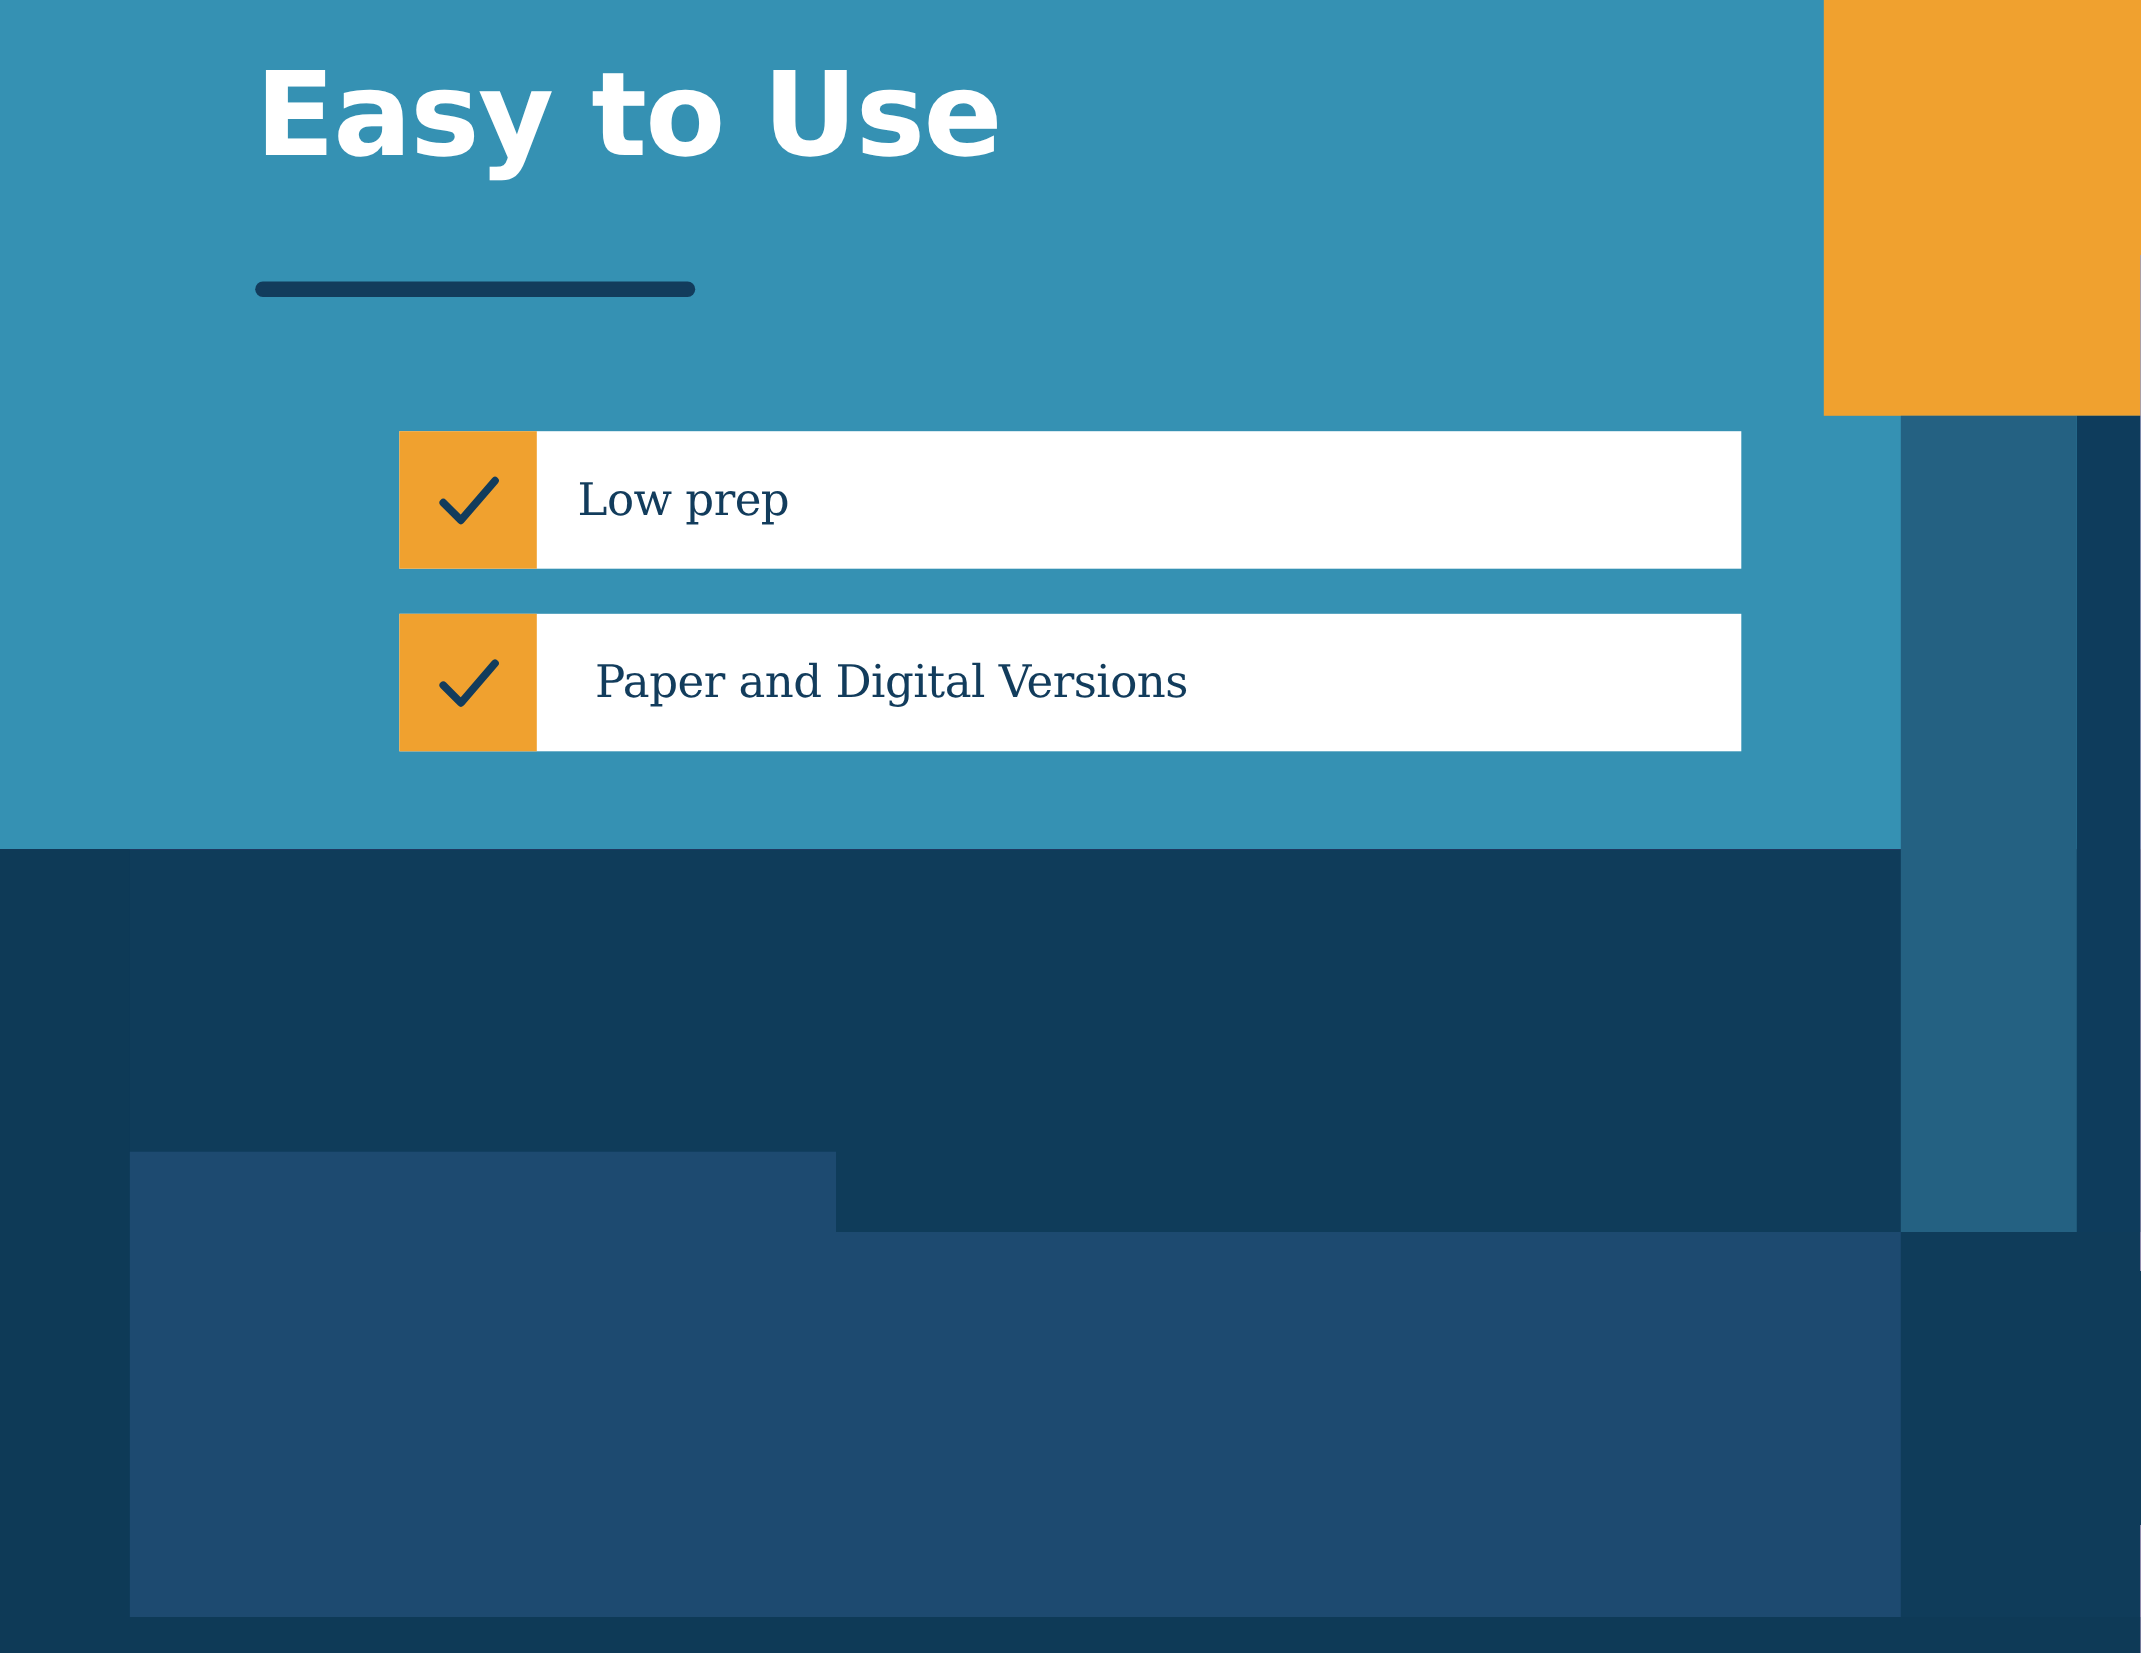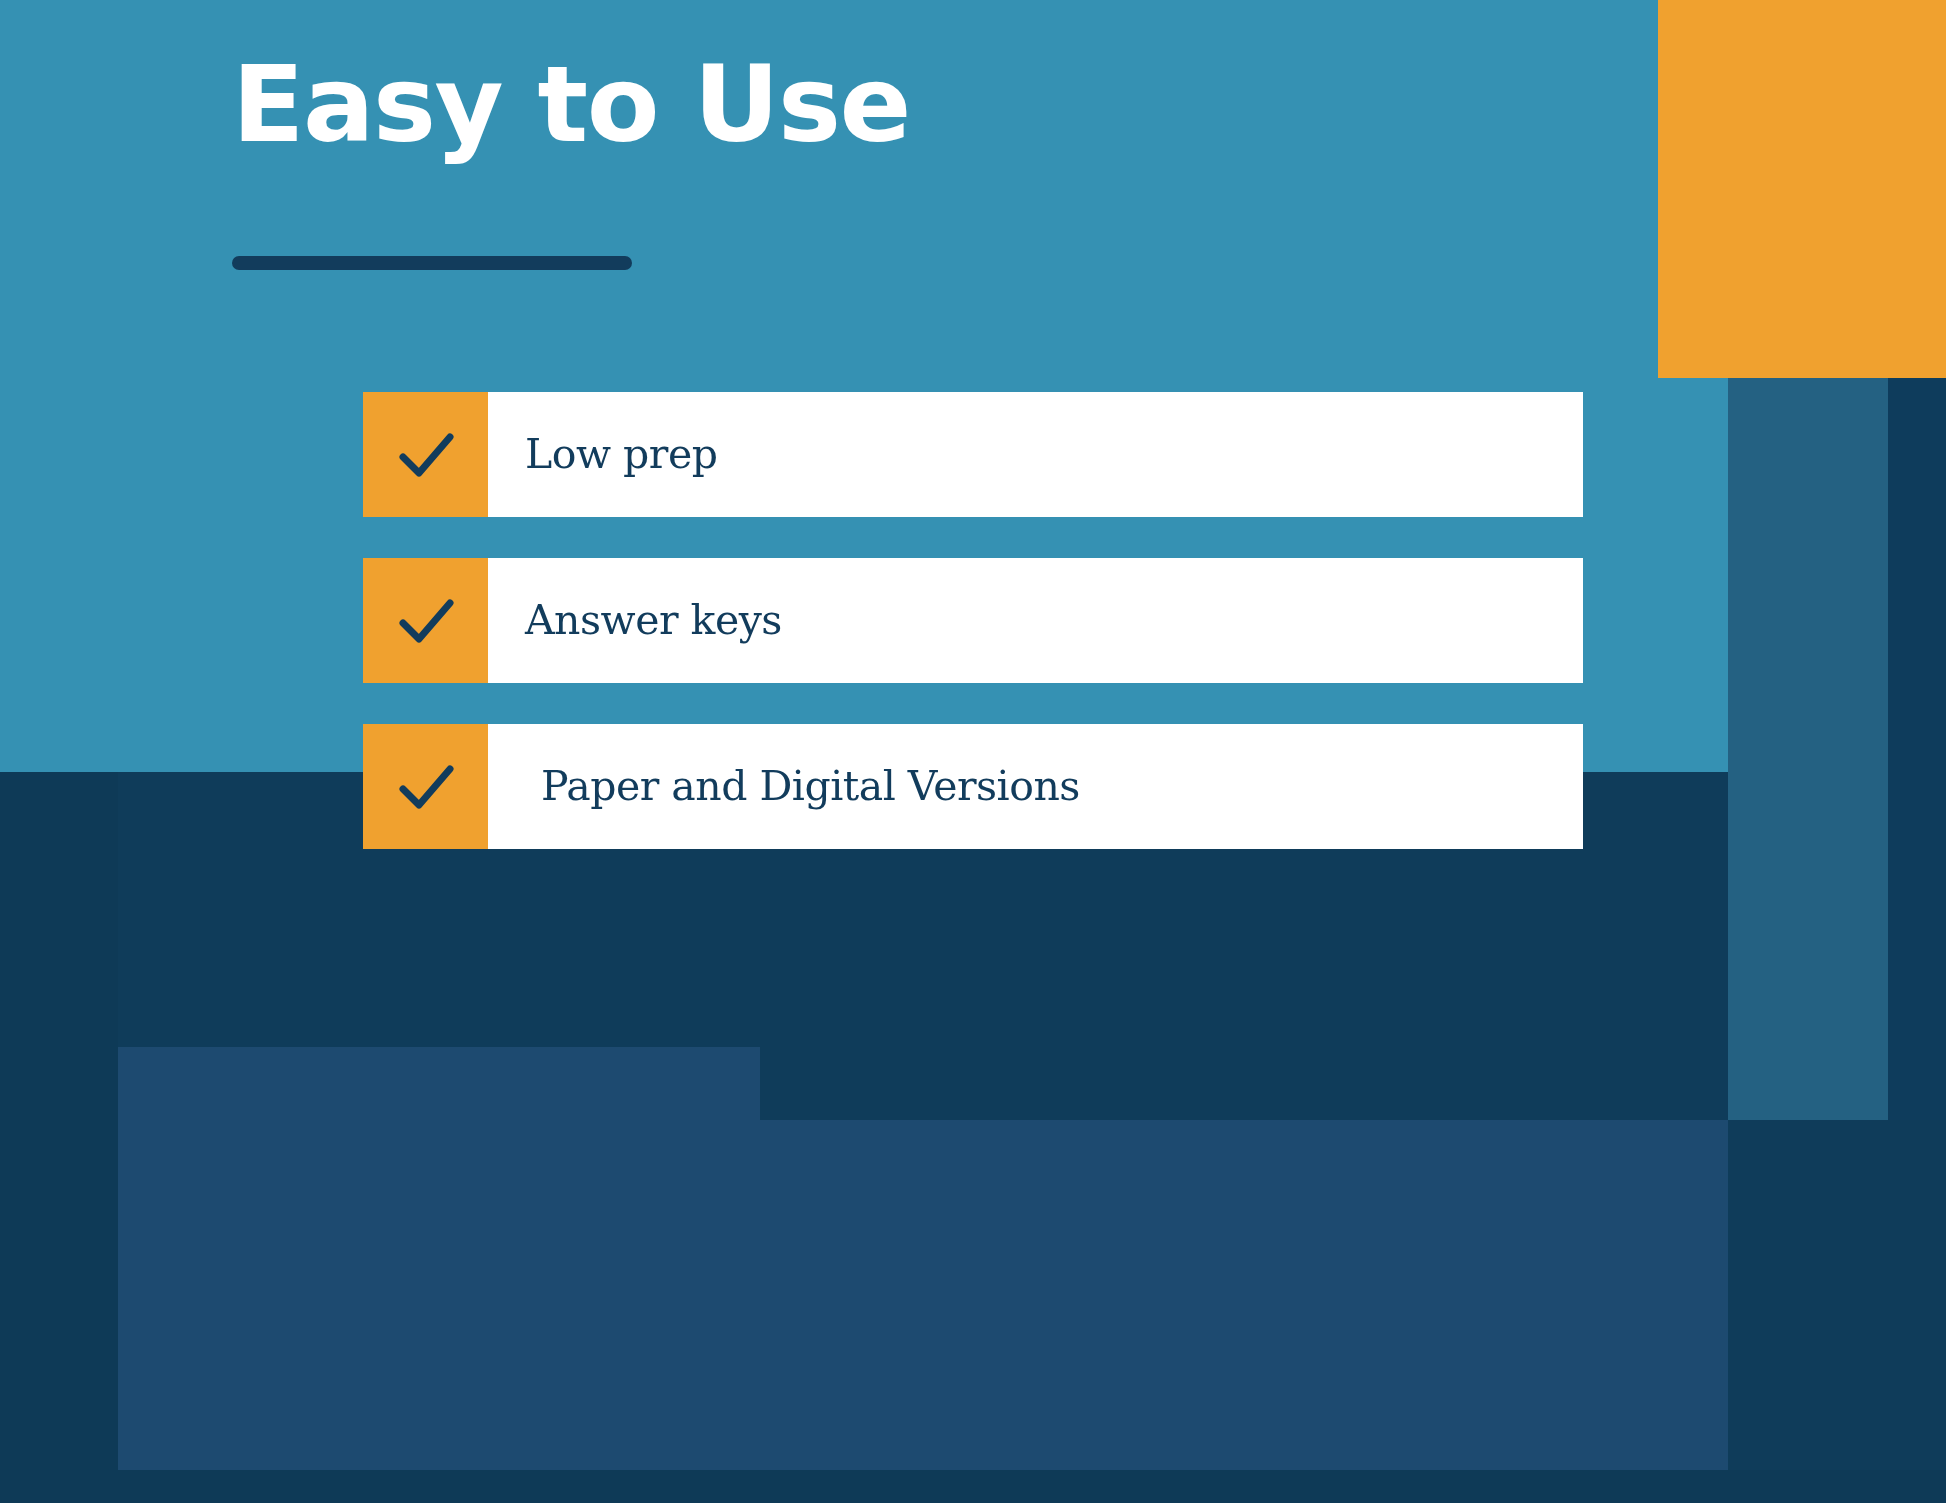--- a/index.html
+++ b/index.html
@@ -128,32 +128,20 @@
             <path d="M8 33 L24 49 L55 13" fill="none" stroke="#123c5c" stroke-width="7" stroke-linecap="round" stroke-linejoin="round"></path>
           </svg>
         </span>
       </div>
       <div class="check-label-wrap">
         <span class="check-label">Low prep</span>
       </div>
     </div>
 
 
-    <div class="check-row">
-      <div class="check-box">
-        <span class="check-icon">
-          <svg viewBox="0 0 62 62" xmlns="http://www.w3.org/2000/svg" aria-hidden="true">
-            <path d="M8 33 L24 49 L55 13" fill="none" stroke="#123c5c" stroke-width="7" stroke-linecap="round" stroke-linejoin="round"></path>
-          </svg>
-        </span>
-      </div>
-      <div class="check-label-wrap">
-        <span class="check-label">Answer keys</span>
-      </div>
-    </div>
 
 
 
     <div class="check-row">
       <div class="check-box">
         <span class="check-icon">
           <svg viewBox="0 0 62 62" xmlns="http://www.w3.org/2000/svg" aria-hidden="true">
             <path d="M8 33 L24 49 L55 13" fill="none" stroke="#123c5c" stroke-width="7" stroke-linecap="round" stroke-linejoin="round"></path>
           </svg>
         </span>

